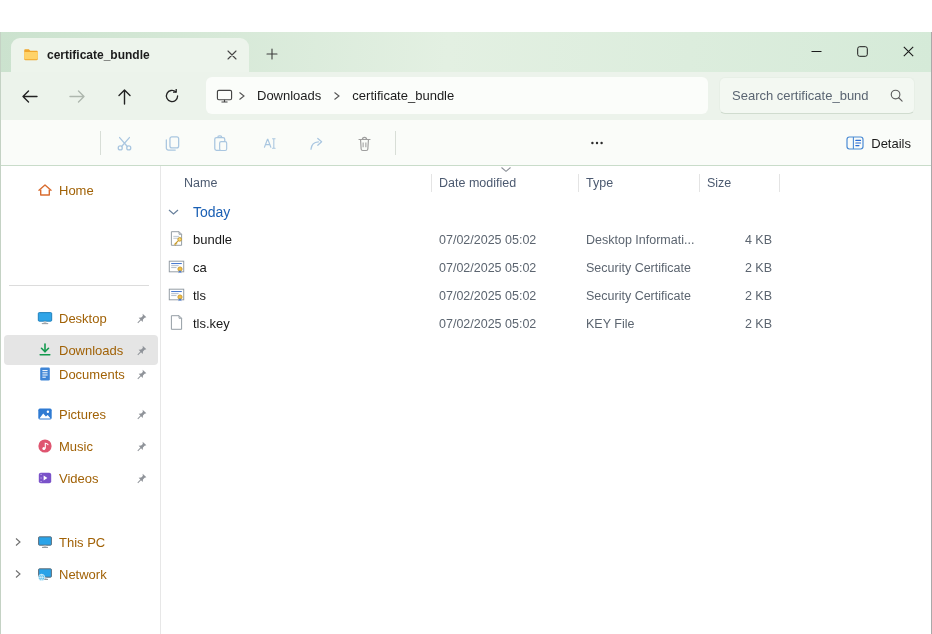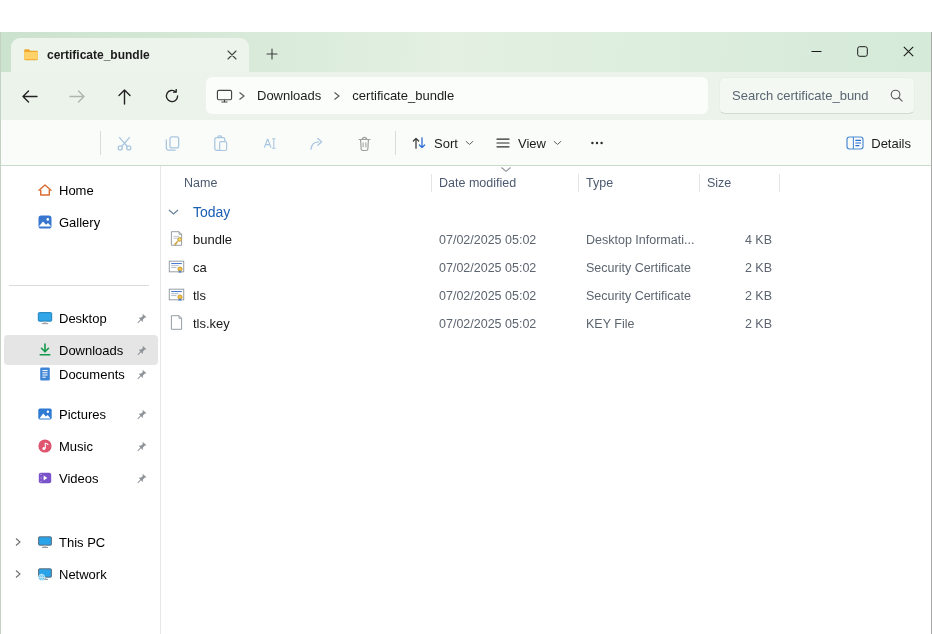--- a/index.html
+++ b/index.html
@@ -39,21 +39,21 @@
     border-bottom:1px solid #c9dcca; }
   .tbtn{ position:absolute; top:7px; height:32px; display:flex; align-items:center; gap:7px;
     background:transparent; border:none; border-radius:4px; font-family:inherit; font-size:13px;
     color:#1b1b1b; cursor:pointer; padding:0 6px; }
   .tbtn.icon-only{ width:40px; justify-content:center; padding:0; }
   .tb-div{ position:absolute; top:11px; width:1px; height:24px; background:#d8ded7; }
   
   .body{ position:absolute; top:134px; left:0; right:0; bottom:26px; background:#fff; }
   .sidebar{ position:absolute; left:0; top:0; bottom:0; width:160px; border-right:1px solid #e7e7e7; background:#fff; }
   .side-item{ position:absolute; left:3px; width:154px; height:30px; border-radius:4px;
-    display:flex; align-items:center; gap:6px; padding-left:33px; font-size:13px; color:#000000; cursor:pointer; }
+    display:flex; align-items:center; gap:6px; padding-left:33px; font-size:13px; color:#a16207; cursor:pointer; }
   .side-item.tree{ padding-left:9px; }
   .side-item.tree .tree-chev{ margin-right:8px; display:flex; }
   .side-item.selected{ background:#e5e5e5; }
   .side-label{ white-space:nowrap; }
   .pin{ position:absolute; right:10px; top:9px; display:flex; }
   .side-divider{ position:absolute; left:8px; width:140px; top:119px; height:1px; background:#dcdcdc; }
   
   .filearea{ position:absolute; left:161px; top:0; right:0; bottom:0; }
   .colh{ position:absolute; top:6px; height:22px; background:transparent; border:none; font-family:inherit;
     font-size:12.5px; color:#4c5a70; cursor:pointer; padding:0; }
@@ -222,47 +222,20 @@
       <span style="display:flex">
         <svg width="17" height="17" viewBox="0 0 16 16">
             <path d="M2.8 4.2h10.4" stroke="#9e9e9e" stroke-width="1.1" stroke-linecap="round"></path>
             <path d="M6 4.2c0-1.2.9-2 2-2s2 .8 2 2" fill="none" stroke="#9e9e9e" stroke-width="1.1"></path>
             <path d="M4.3 4.4l.55 8.8c.05.8.7 1.4 1.5 1.4h3.3c.8 0 1.45-.6 1.5-1.4l.55-8.8" fill="none" stroke="#9e9e9e" stroke-width="1.1"></path>
             <path d="M6.7 7v4.6M9.3 7v4.6" stroke="#9e9e9e" stroke-width="1"></path>
           </svg>
       </span>
     </button>
     <span class="tb-div" style="left:394px"></span>
-    <button class="tbtn" style="left:404px">
-      <span style="display:flex">
-        <svg width="16" height="16" viewBox="0 0 16 16">
-            <path d="M5 13.2V3.4M2.4 6 5 3.4 7.6 6" stroke="#3c3c3c" fill="none" stroke-width="1.3" stroke-linecap="round" stroke-linejoin="round"></path>
-            <path d="M11 2.8v9.8M8.4 10 11 12.6 13.6 10" stroke="#2b6cd4" fill="none" stroke-width="1.3" stroke-linecap="round" stroke-linejoin="round"></path>
-          </svg>
-      </span>
-      <span>Sort</span>
-      <span style="display:flex">
-        <svg width="9" height="6" viewBox="0 0 10 6">
-            <path d="M1 1l4 3.6L9 1" fill="none" stroke="#5f5f5f" stroke-width="1.1"></path>
-          </svg>
-      </span>
-    </button>
-    <button class="tbtn" style="left:488px">
-      <span style="display:flex">
-        <svg width="16" height="16" viewBox="0 0 16 16">
-            <path d="M2 4.2h12M2 8h12M2 11.8h12" stroke="#2b2b2b" stroke-width="1.2" stroke-linecap="round"></path>
-          </svg>
-      </span>
-      <span>View</span>
-      <span style="display:flex">
-        <svg width="9" height="6" viewBox="0 0 10 6">
-            <path d="M1 1l4 3.6L9 1" fill="none" stroke="#5f5f5f" stroke-width="1.1"></path>
-          </svg>
-      </span>
-    </button>
     <button class="tbtn icon-only" style="left:578px;width:36px">
       <span style="display:flex">
         <svg width="16" height="16" viewBox="0 0 16 16">
             <circle cx="3.4" cy="8" r="1.2" fill="#2b2b2b"></circle>
             <circle cx="8" cy="8" r="1.2" fill="#2b2b2b"></circle>
             <circle cx="12.6" cy="8" r="1.2" fill="#2b2b2b"></circle>
           </svg>
       </span>
     </button>
     <button class="tbtn" style="right:14px;left:auto">
@@ -281,30 +254,20 @@
 
     <aside class="sidebar">
       <div class="side-item" style="top:9px">
         <span style="display:flex">
           <svg width="16" height="16" viewBox="0 0 16 16">
               <path d="M2 8.3 8 3l6 5.3" fill="none" stroke="#d96c2f" stroke-width="1.4" stroke-linecap="round" stroke-linejoin="round"></path>
               <path d="M3.7 7.6V13h8.6V7.6" fill="#fff" stroke="#d96c2f" stroke-width="1.4" stroke-linejoin="round"></path>
             </svg>
         </span>
         <span class="side-label">Home</span>
-      </div>
-      <div class="side-item" style="top:41px">
-        <span style="display:flex">
-          <svg width="16" height="16" viewBox="0 0 16 16">
-              <rect x="1.5" y="1.5" width="13" height="13" rx="2.6" fill="#3777cf"></rect>
-              <circle cx="10.8" cy="5.4" r="1.3" fill="#fff"></circle>
-              <path d="M1.8 12.6 6 7.4l3 3.4 2-1.7 3.2 3.5z" fill="#fff"></path>
-            </svg>
-        </span>
-        <span class="side-label">Gallery</span>
       </div>
 
       <div class="side-divider"></div>
 
       <div class="side-item" style="top:137px">
         <span style="display:flex">
           <svg width="16" height="16" viewBox="0 0 16 16">
               <rect x="1.3" y="2.6" width="13.4" height="8.6" rx="1" fill="#30a5e8" stroke="#1879b5" stroke-width="0.9"></rect>
               <path d="M6.6 11.2h2.8v1.6H6.6z" fill="#b9bdc0"></path>
               <path d="M4.8 13.6h6.4" stroke="#9aa0a5" stroke-width="1.1"></path>

